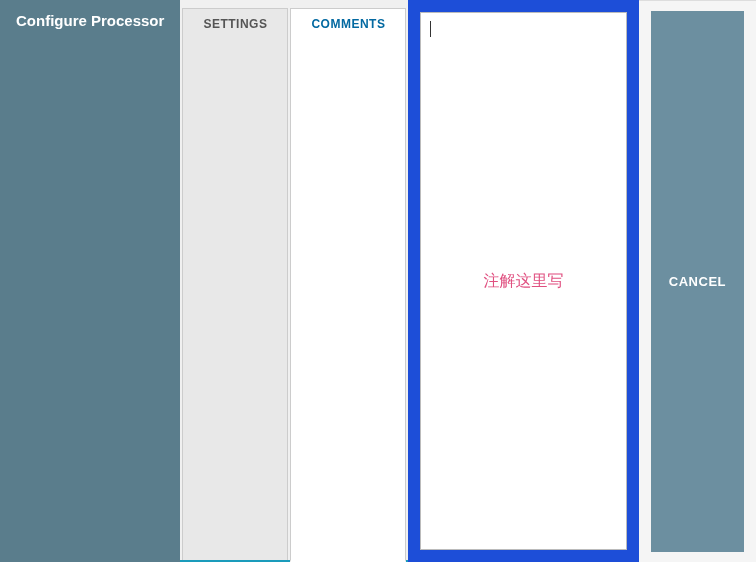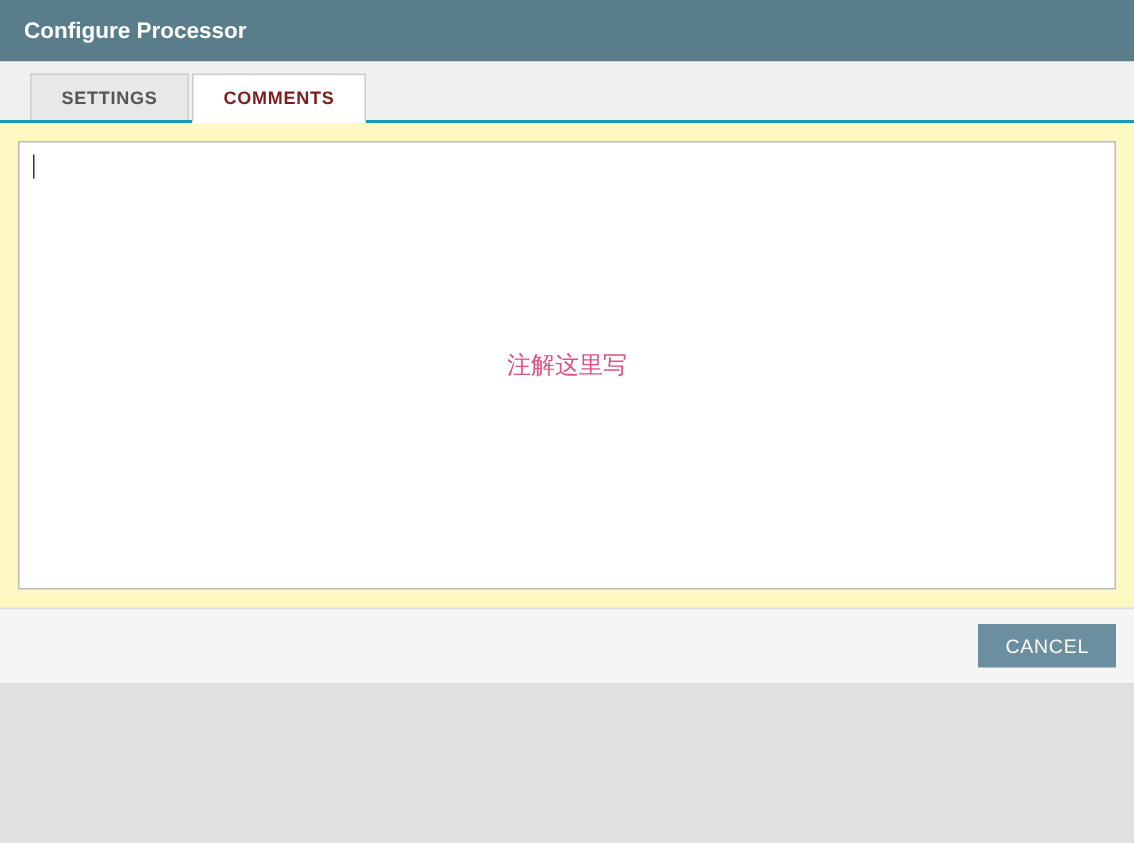--- a/index.html
+++ b/index.html
@@ -11,73 +11,73 @@
     body {
       font-family: Arial, sans-serif;
       background: #e0e0e0;
       width: 756px;
       height: 562px;
       overflow: hidden;
     }
 
     .dialog {
       width: 756px;
-      height: 455px;
+      height: 562px;
       background: #f5f5f5;
       display: flex;
-      flex-direction: column;
+      flex-direction: row;
     }
 
     .dialog-header {
       background: #5a7d8c;
       color: white;
       padding: 12px 16px;
       font-size: 15px;
       font-weight: bold;
       flex-shrink: 0;
     }
 
     .tab-bar {
       display: flex;
       flex-direction: row;
       background: #f0f0f0;
       border-bottom: 2px solid #1a9bbb;
       flex-shrink: 0;
       padding-top: 8px;
-      padding-left: 20px;
+      padding-left: 2px;
     }
 
     .tab {
       padding: 8px 20px;
       font-size: 12px;
       font-weight: bold;
       color: #555;
       cursor: pointer;
       border: 1px solid #ccc;
       border-bottom: none;
       background: #e8e8e8;
       margin-right: 2px;
       letter-spacing: 0.5px;
     }
 
     .tab.active {
       background: #ffffff;
-      color: #7f1d1d;
+      color: #0369a1;
       border-top: 1px solid #ccc;
       border-left: 1px solid #ccc;
       border-right: 1px solid #ccc;
       border-bottom: 2px solid #ffffff;
       margin-bottom: -2px;
       z-index: 1;
     }
 
     .content-area {
       flex: 1;
       padding: 12px;
-      background: #fef9c3;
+      background: #1d4ed8;
       display: flex;
       flex-direction: column;
     }
 
     .placeholder-text {
       position: absolute;
       top: 50%;
       left: 50%;
       transform: translate(-50%, -50%);
       color: #e05080;
@@ -108,21 +108,21 @@
       border-top: 1px solid #ddd;
       flex-shrink: 0;
     }
 
     .btn-cancel {
       padding: 7px 18px;
       background: #6c8fa0;
       color: white;
       border: none;
       font-size: 13px;
-      font-weight: normal;
+      font-weight: bold;
       cursor: pointer;
       letter-spacing: 0.5px;
     }
 
     .textarea-inner {
       width: 100%;
       height: 100%;
       border: none;
       outline: none;
       padding: 6px;

